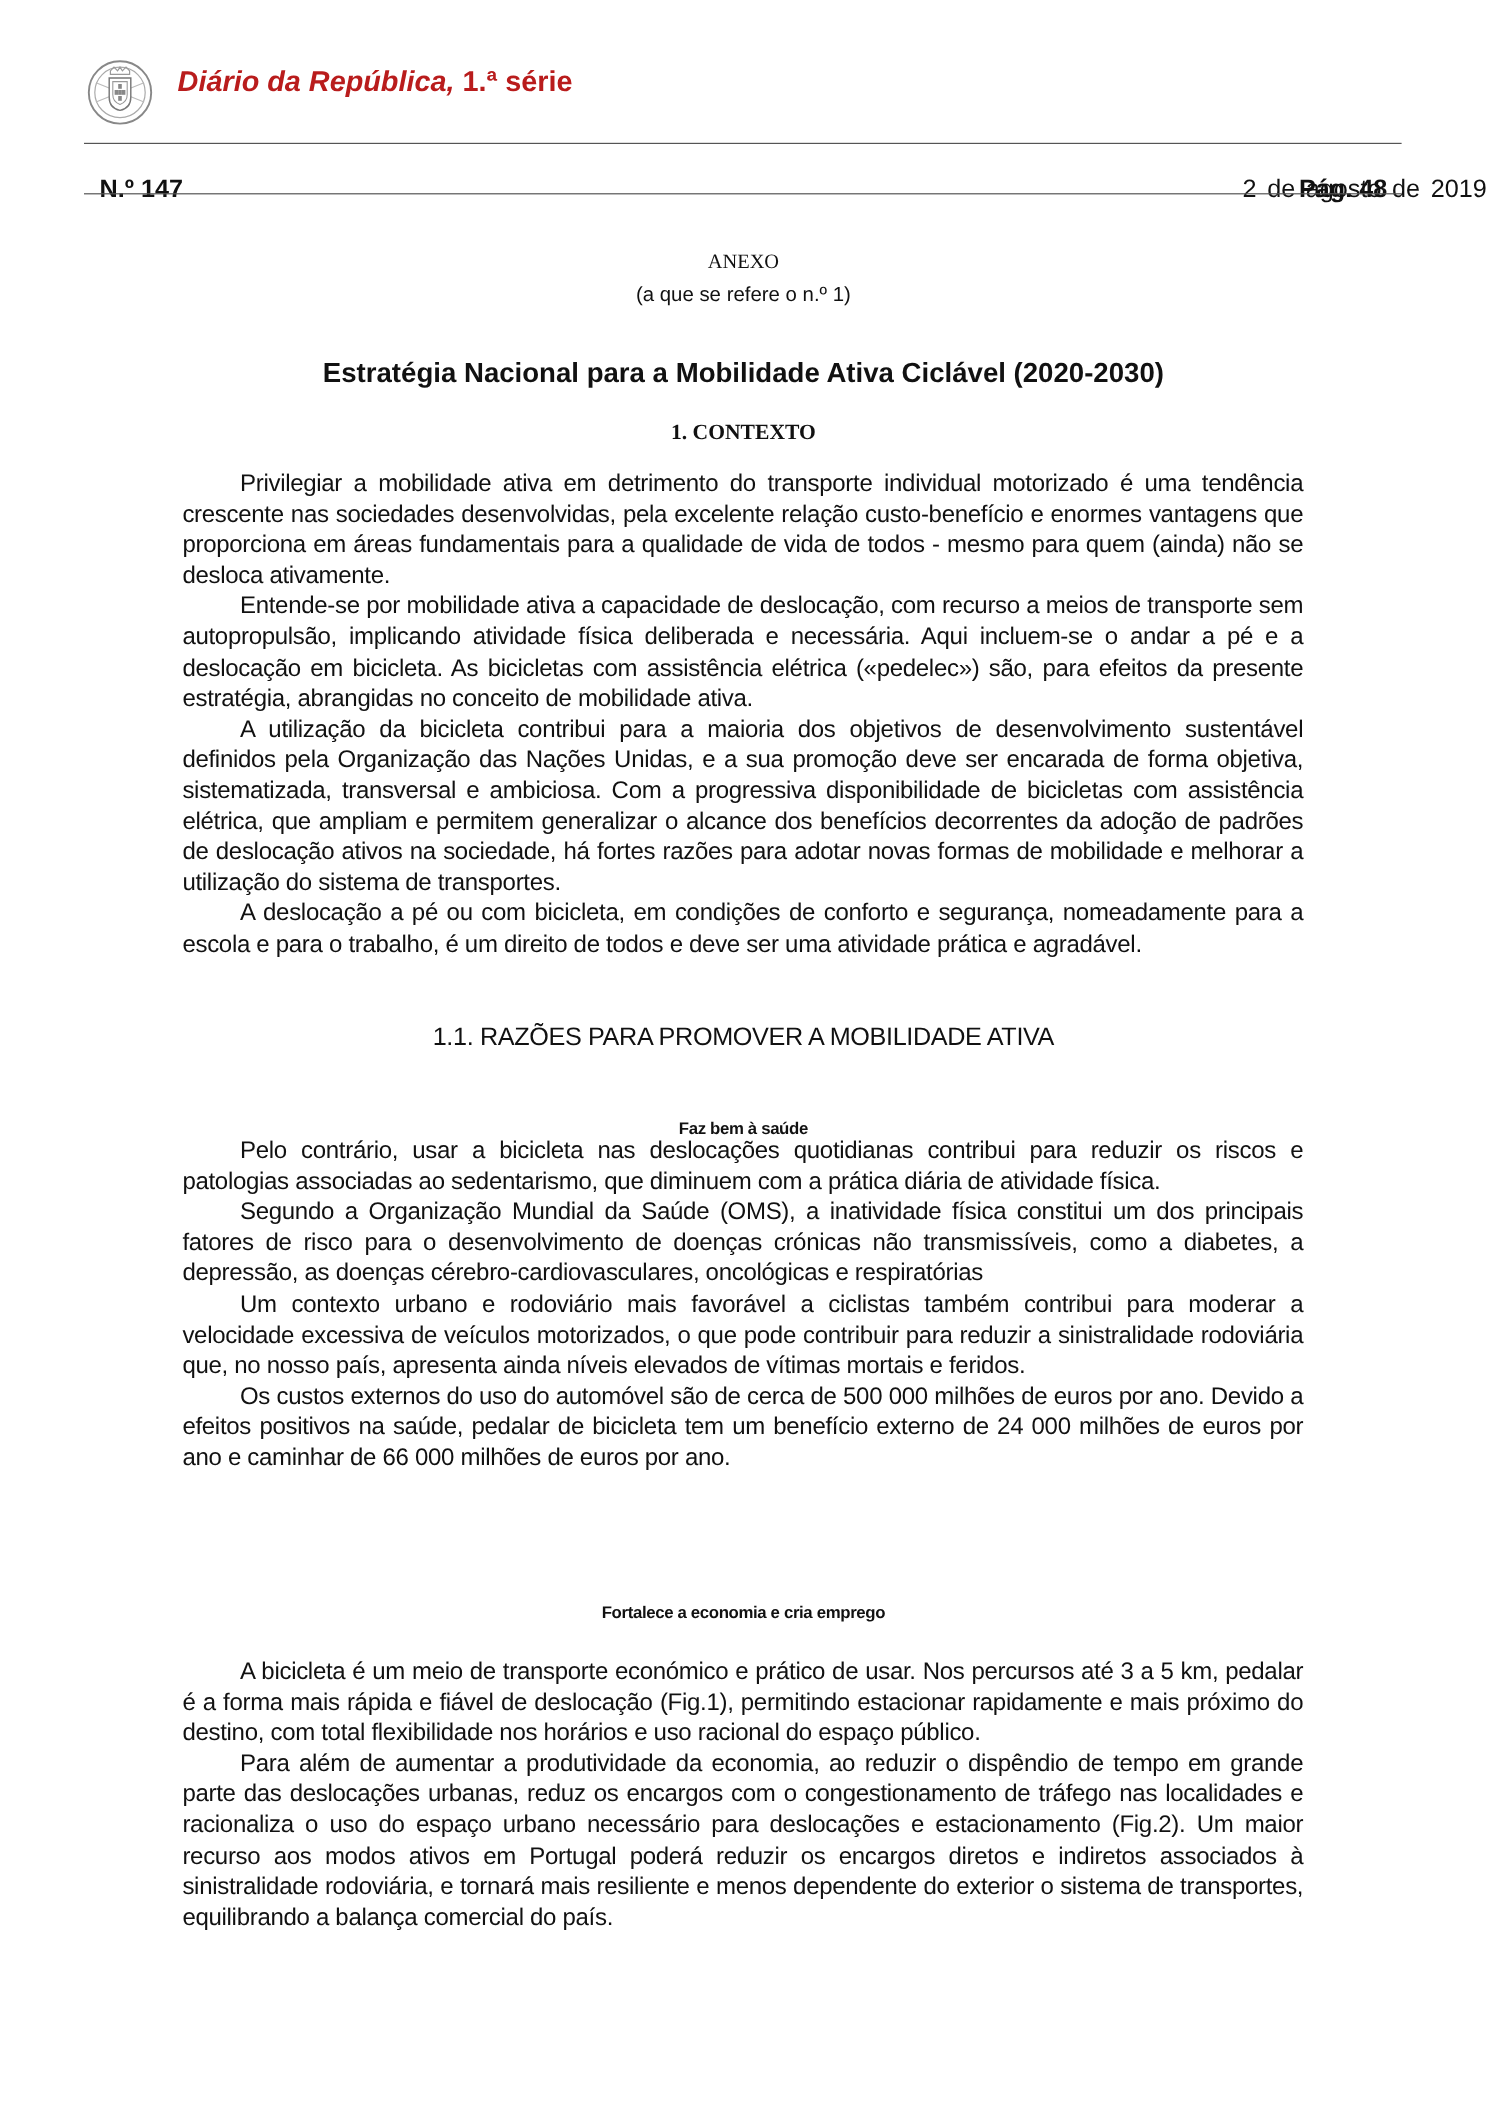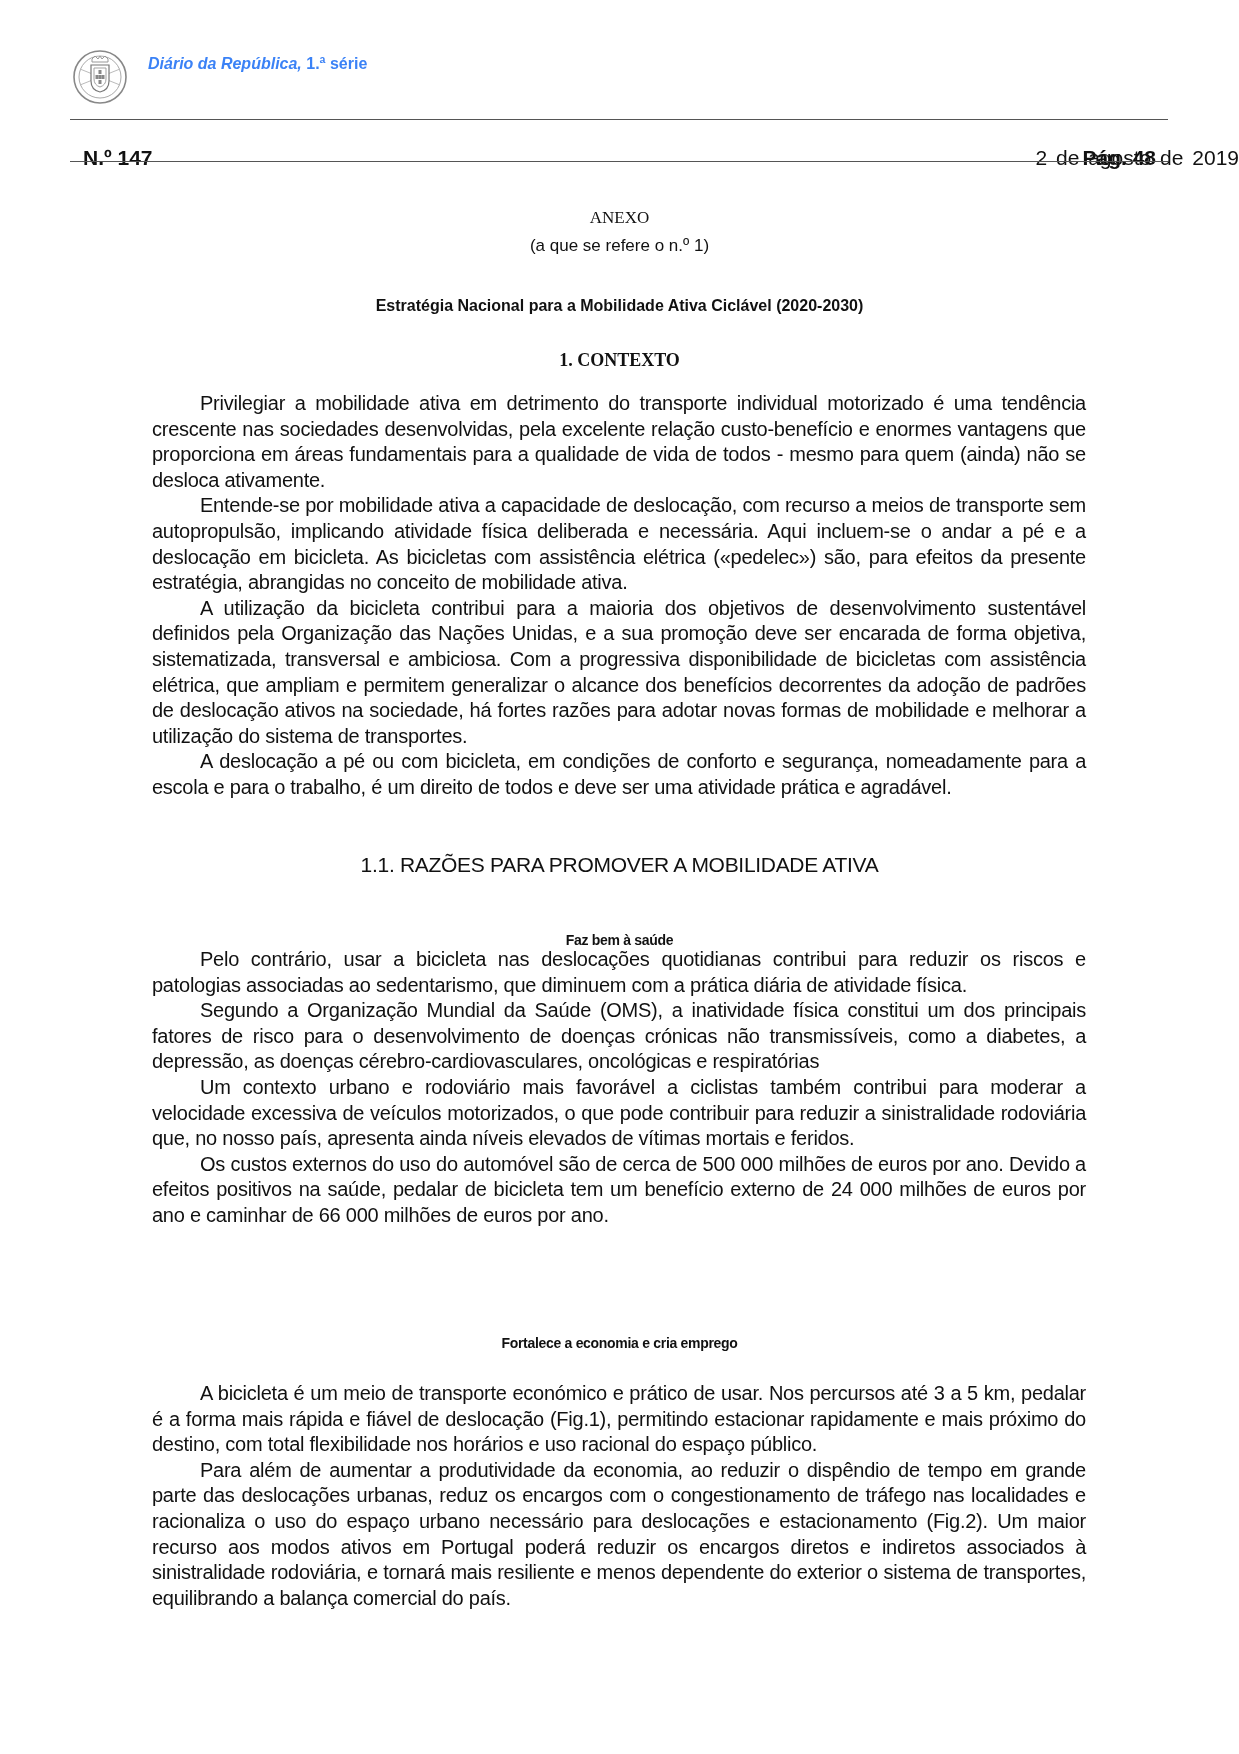--- a/index.html
+++ b/index.html
@@ -1,32 +1,32 @@
 <!DOCTYPE html>
 <html><head>
 <meta charset="utf-8">
 <style>
   html, body { margin: 0; padding: 0; background: #ffffff; }
   body { width: 1239px; height: 1754px; position: relative; overflow: hidden; color: #111; }
   .emblem { position: absolute; left: 72px; top: 49px; width: 56px; height: 56px; }
-  .masthead { position: absolute; left: 148px; top: 55px; font-family: "Liberation Sans", sans-serif; font-size: 16px; font-weight: bold; color: #3b82f6; white-space: nowrap; }
+  .masthead { position: absolute; left: 148px; top: 55px; font-family: "Liberation Sans", sans-serif; font-size: 24px; font-weight: bold; color: #b91c1c; white-space: nowrap; }
   .masthead .it { font-style: italic; }
   .rule { position: absolute; left: 70px; width: 1098px; height: 0; border-top: 1.5px solid #555; }
   .rule.top { top: 119px; }
   .rule.bottom { top: 161px; }
   .hdr { position: absolute; top: 146px; font-family: "Liberation Sans", sans-serif; font-size: 21px; white-space: nowrap; }
   .hdr.num { left: 83px; font-weight: bold; }
   .hdr.date { left: 0; width: 1239px; text-align: right; word-spacing: 3px; }
   .hdr.page { right: 83px; font-weight: bold; }
   .center { position: absolute; left: 0; width: 1239px; text-align: center; white-space: nowrap; }
   .serif { font-family: "Liberation Serif", serif; }
   .sans { font-family: "Liberation Sans", sans-serif; }
   .anexo { top: 196px; font-size: 17px; margin-top: 12px; }
   .refere { top: 236px; font-size: 17px; }
-  .doctitle { top: 297px; font-size: 16px; font-weight: bold; }
+  .doctitle { top: 297px; font-size: 23px; font-weight: bold; }
   .contexto { top: 350px; font-size: 18px; font-weight: bold; }
   .sec11 { top: 853px; font-size: 21px; letter-spacing: -0.3px; }
   .sub1 { top: 906px; font-size: 14px; font-weight: bold; letter-spacing: -0.3px; margin-top: 26px; }
   .sub2 { top: 1335px; font-size: 14px; font-weight: bold; letter-spacing: -0.3px; }
   .body { position: absolute; left: 152px; width: 934px; font-family: "Liberation Sans", sans-serif; font-size: 20px; line-height: 25.6px; letter-spacing: -0.25px; text-align: justify; hyphens: manual; }
   .body p { margin: 0; text-indent: 48px; }
   .body1 { top: 391px; }
   .body2 { top: 947px; }
   .body3 { top: 1381px; }
 </style>

